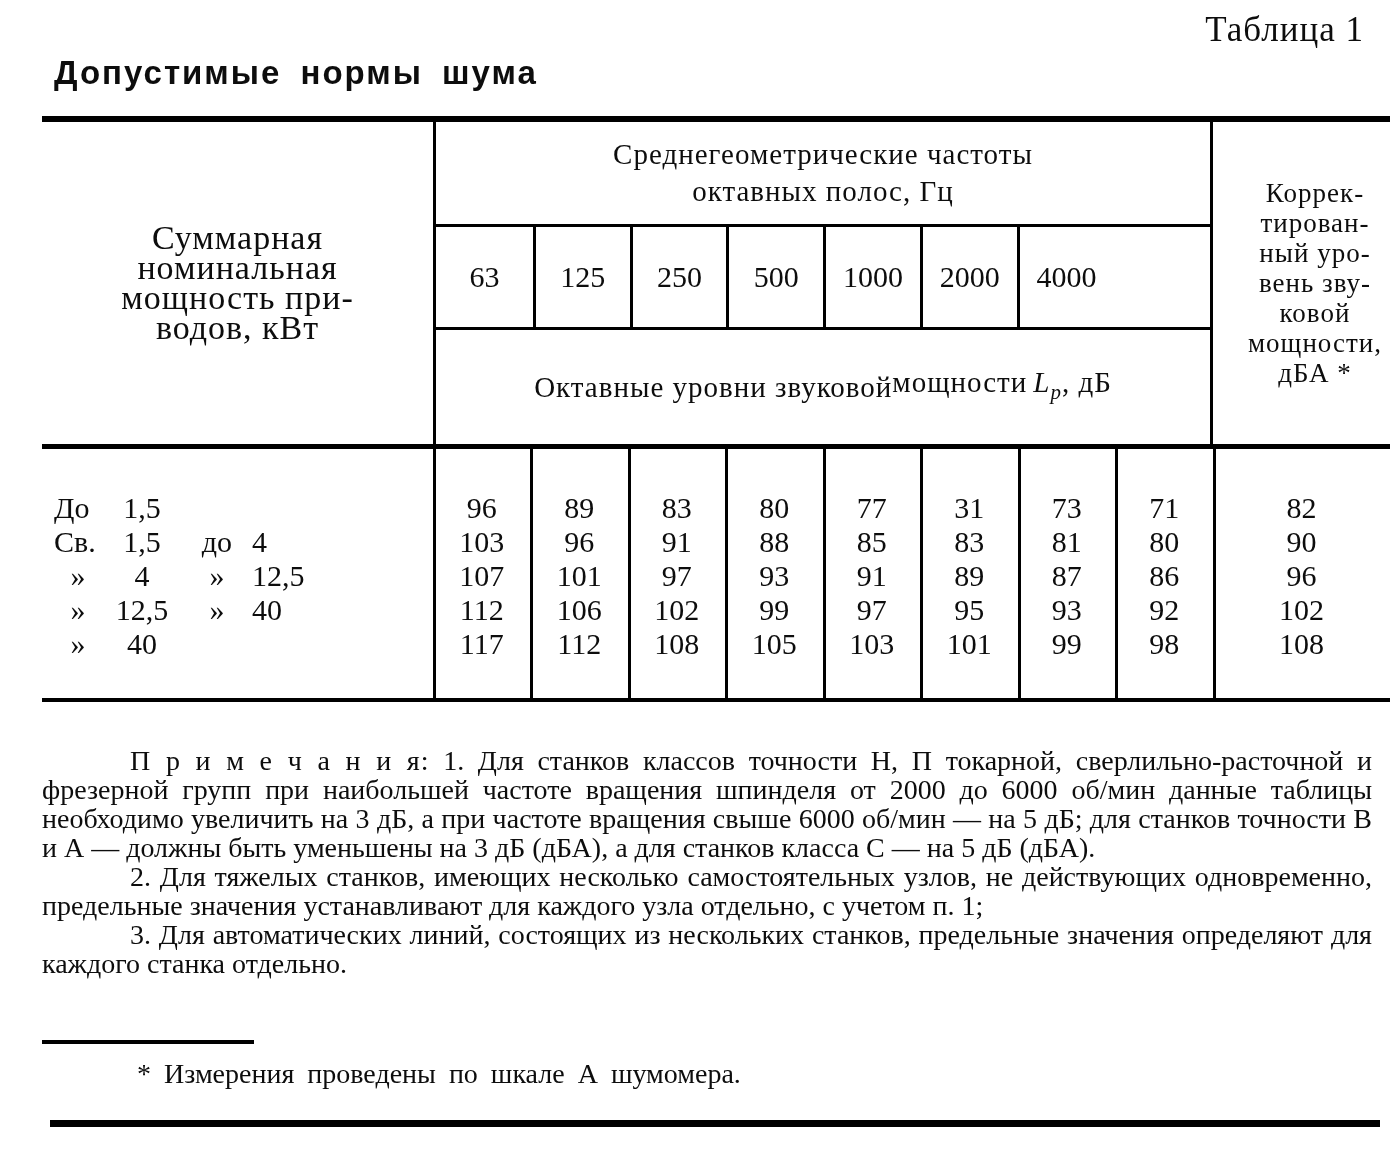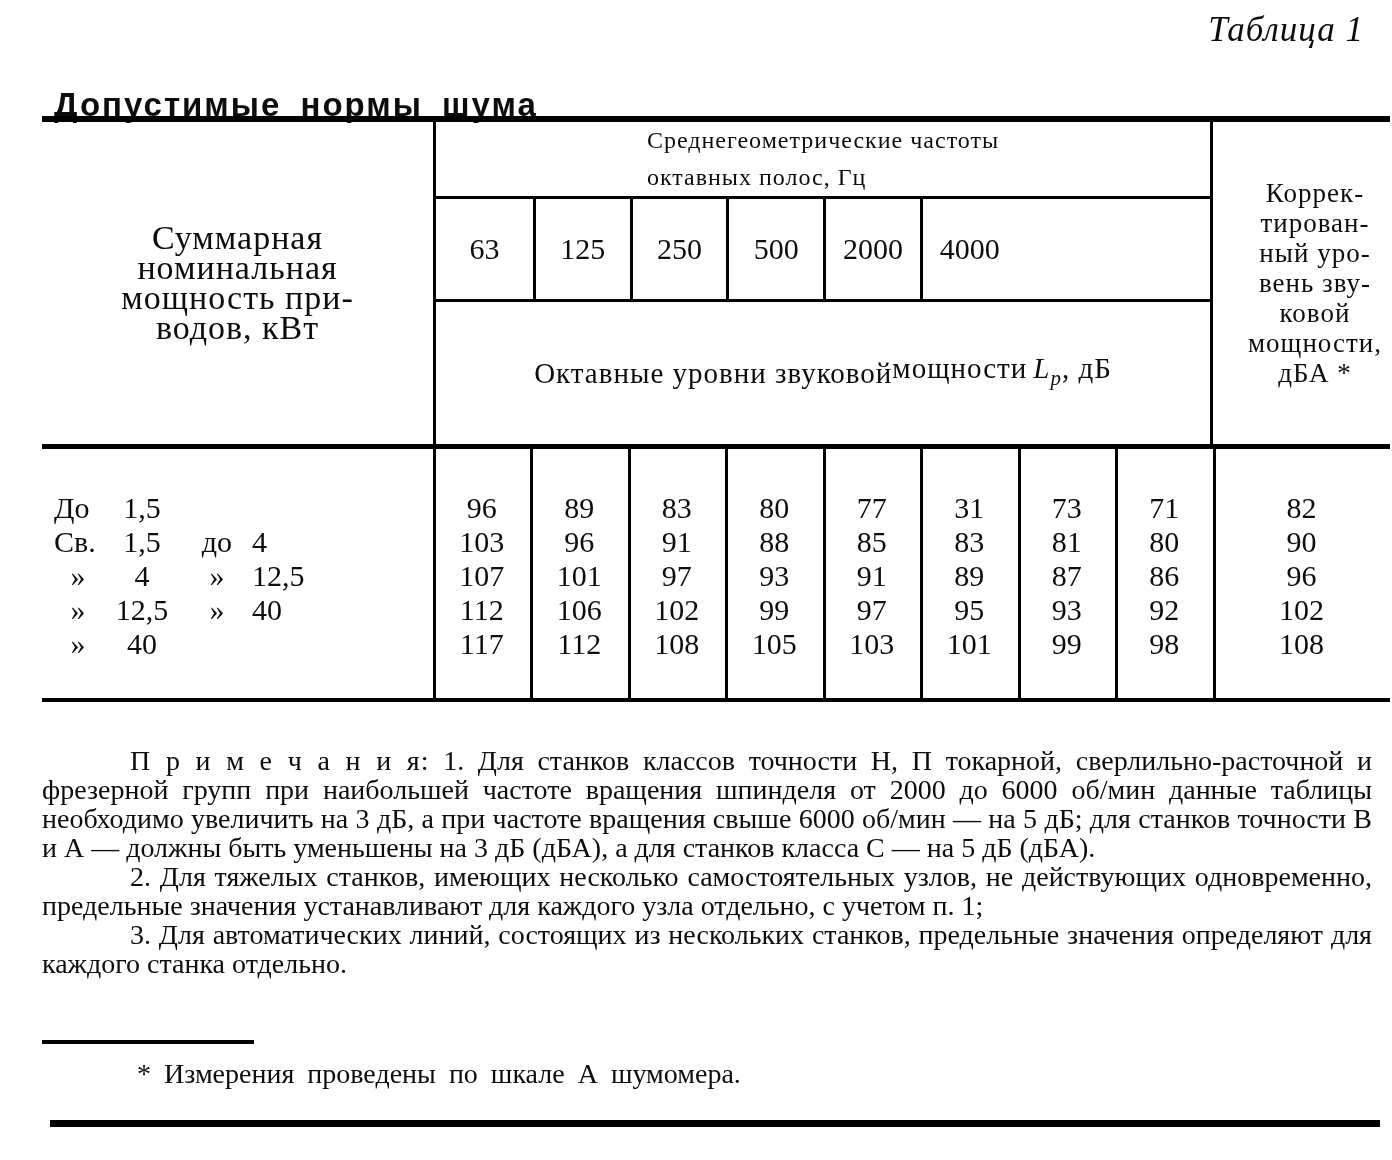--- a/index.html
+++ b/index.html
@@ -8,46 +8,45 @@
     width:1392px; height:1160px;
     background:#ffffff;
     color:#0d0d0d;
     font-family:"Liberation Serif", serif;
     overflow:hidden;
   }
 
   
   .table-caption {
     position:absolute; top:10px; right:28px;
-    font-style:italic; font-size:35px; letter-spacing:1px;
+    font-size:35px; letter-spacing:1px;
   }
   .doc-title {
     position:absolute; top:54px; left:54px;
     font-family:"Liberation Sans", sans-serif;
     font-weight:700; font-size:33px; letter-spacing:2px;
     word-spacing:8px;
-    margin-top:32px;
   }
 
   
   .noise-table {
     position:absolute; top:116px; left:42px; width:1348px;
     border-top:6px solid #000;
   }
   .t-header { display:grid; grid-template-columns:391px 780px 1fr; height:322px; }
   .h-left {
     display:flex; align-items:center; justify-content:center;
     text-align:center; white-space:pre-line;
     font-size:34px; line-height:30px; letter-spacing:1px;
   }
   .h-mid { border-left:3px solid #000; border-right:3px solid #000; display:flex; flex-direction:column; }
   .freq-title {
-    height:74px; display:flex; align-items:center; justify-content:center;
-    white-space:pre-line;
-    font-size:24px; line-height:37px; letter-spacing:1px;
+    height:102px; display:flex; align-items:center; justify-content:center;
+    text-align:center; white-space:pre-line;
+    font-size:29px; line-height:37px; letter-spacing:1px;
   }
   .freq-row {
     display:grid; grid-template-columns:repeat(8,1fr);
     border-top:3px solid #000; border-bottom:3px solid #000;
     height:100px;
   }
   .fcell { display:flex; align-items:center; justify-content:center; font-size:30px; }
   .fcell + .fcell { border-left:3px solid #000; }
   .octave-title {
     flex:1; display:flex; flex-direction:row; align-items:center; justify-content:center;
@@ -112,20 +111,21 @@
 мощность при-
 водов, кВт</div>
       <div class="h-mid">
         <div class="freq-title">Среднегеометрические частоты
 октавных полос, Гц</div>
         <div class="freq-row">
           <div class="fcell">63</div>
           <div class="fcell">125</div>
           <div class="fcell">250</div>
           <div class="fcell">500</div>
+          <div class="fcell">1000</div>
           <div class="fcell">2000</div>
           <div class="fcell">4000</div>
         </div>
         <div class="octave-title">
           <span>Октавные уровни звуковой</span>
           <span>
             <span>мощности</span><span class="lp-sym">L</span><sub>p</sub><span>, дБ</span>
           </span>
         </div>
       </div>

